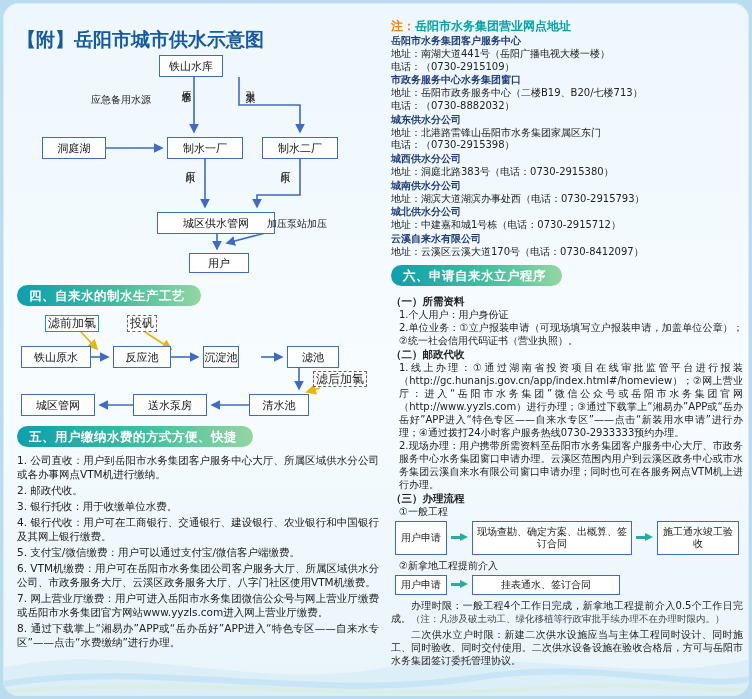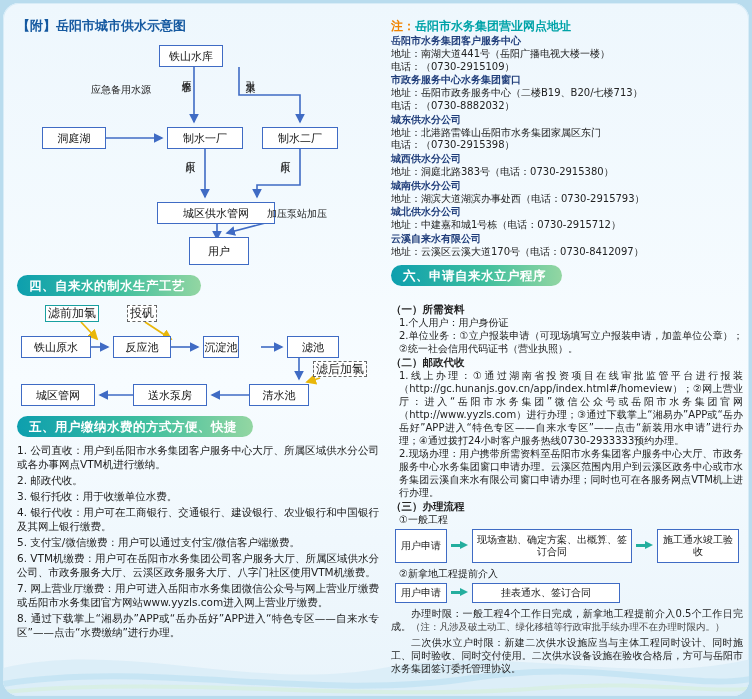--- a/index.html
+++ b/index.html
@@ -2,21 +2,21 @@
 <html><head>
 <meta charset="utf-8">
 <style>
   *{margin:0;padding:0;box-sizing:border-box}
   html,body{width:752px;height:699px}
   body{background:#b9dcee;font-family:"DejaVu Sans","Liberation Sans",sans-serif;position:relative;overflow:hidden;color:#222}
   .page{position:absolute;inset:3px;border-radius:16px;background:linear-gradient(180deg,#eef7fd 0%,#f7fcff 55%,#e9f4fb 100%);overflow:hidden;box-shadow:0 0 0 1px #d8ecf7 inset}
   .waves{position:absolute;left:0;right:0;bottom:0;height:90px;pointer-events:none}
   .col-left{position:absolute;left:14px;top:12px;width:362px}
   .col-right{position:absolute;left:388px;top:12px;width:352px}
-  .attach-title{color:#1559a0;font-weight:bold;font-size:13px;margin:2px 0 2px;height:18px}
+  .attach-title{color:#1559a0;font-weight:bold;font-size:19px;margin:12px 0 2px;height:18px}
   .pill{display:inline-block;color:#fff;font-weight:bold;font-size:12.5px;line-height:21px;height:21px;padding:0 16px 0 12px;border-radius:999px;background:linear-gradient(90deg,#0d9fae 0%,#3fbf9e 55%,#93d6a2 100%);letter-spacing:.5px}
   .diagram{position:relative}
   .d1{height:238px}
   .d2{height:116px;margin-top:4px}
   .dsvg{position:absolute;left:0;top:0}
   .bl{stroke:#3f6bc4;stroke-width:1.6;fill:none}
   .yl{stroke:#e9b70a;stroke-width:1.8;fill:none}
   .dbox{position:absolute;background:#fff;border:1.4px solid #3f6bc4;color:#111;font-size:11px;display:flex;align-items:center;justify-content:center;white-space:nowrap}
   .vlabel{position:absolute;writing-mode:vertical-rl;text-orientation:upright;font-size:10px;color:#222;letter-spacing:1px}
   .dlabel{position:absolute;font-size:10px;color:#222;white-space:nowrap}
@@ -26,21 +26,21 @@
   .payments{margin-top:6px}
   .pay-item{font-size:10.5px;line-height:14px;text-align:justify;margin-bottom:2px}
   .note-line{height:16px;margin-bottom:4px;white-space:nowrap}
   .note-label{color:#f08300;font-weight:bold;font-size:12px}
   .note-title{color:#00a3a8;font-weight:bold;font-size:12px}
   .loc{margin-bottom:1px}
   .loc div{font-size:10px;line-height:12.8px}
   .loc-name{font-weight:bold;color:#1f3d7a}
   .loc-phone:empty,.loc-addr:empty{display:none}
   .pill6{margin-top:5px}
-  .proc{margin-top:16px}
+  .proc{margin-top:8px}
   .proc-head{font-weight:bold;font-size:10.5px;line-height:14px}
   .proc-item{font-size:10px;line-height:13px;text-align:justify;padding-left:8px}
   .flow-label{font-size:10px;line-height:14px;padding-left:8px}
   .flow-row{display:flex;align-items:center;margin:2px 0 4px 4px}
   .fbox{border:1.3px solid #3f6bc4;background:#fff;font-size:10px;line-height:12px;text-align:center;display:flex;align-items:center;justify-content:center;padding:2px 4px}
   .b1{width:52px;height:34px}
   .b2{width:160px;height:34px}
   .b3{width:82px;height:34px}
   .b4{width:52px;height:20px}
   .b5{width:148px;height:20px}
@@ -85,21 +85,21 @@
       <div class="vlabel" style="left:162px;top:36px">原水管</div>
       <div class="vlabel" style="left:226px;top:36px">引水渠</div>
       <div class="dlabel" style="left:74px;top:46px">应急备用水源</div>
       <div class="dbox" style="left:25px;top:90px;width:64px;height:22px">洞庭湖</div>
       <div class="dbox" style="left:150px;top:90px;width:76px;height:22px">制水一厂</div>
       <div class="dbox" style="left:245px;top:90px;width:76px;height:22px">制水二厂</div>
       <div class="vlabel" style="left:166px;top:116px">出厂水</div>
       <div class="vlabel" style="left:261px;top:116px">出厂水</div>
       <div class="dbox" style="left:140px;top:165px;width:118px;height:22px">城区供水管网</div>
       <div class="dlabel" style="left:250px;top:170px">加压泵站加压</div>
-      <div class="dbox" style="left:172px;top:200px;width:60px;height:28px">用户</div>
+      <div class="dbox" style="left:172px;top:206px;width:60px;height:20px">用户</div>
     </div>
 
     <div class="pill">四、自来水的制水生产工艺</div>
 
     
     <div class="diagram d2">
       <svg class="dsvg" width="362" height="116">
         <defs>
           <marker id="ab2" markerWidth="8" markerHeight="8" refX="5" refY="3" orient="auto">
             <path d="M0,0 L6,3 L0,6 Z" fill="#3f6bc4"></path>

